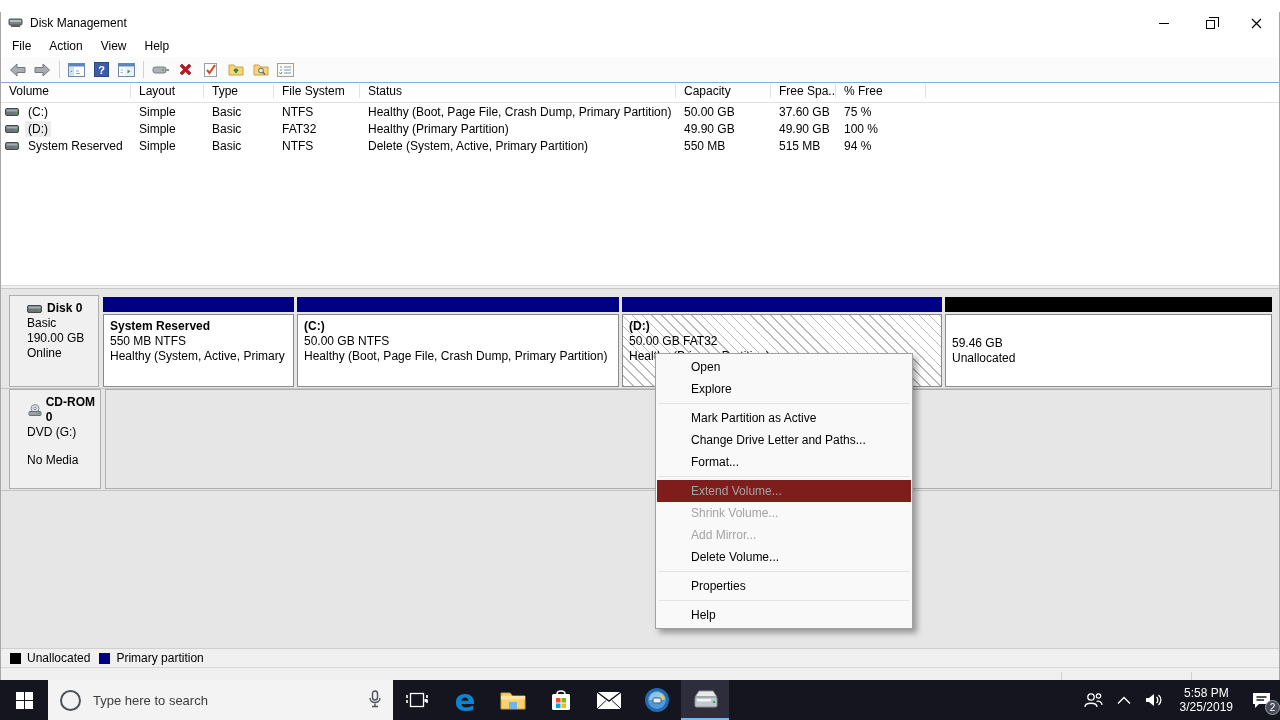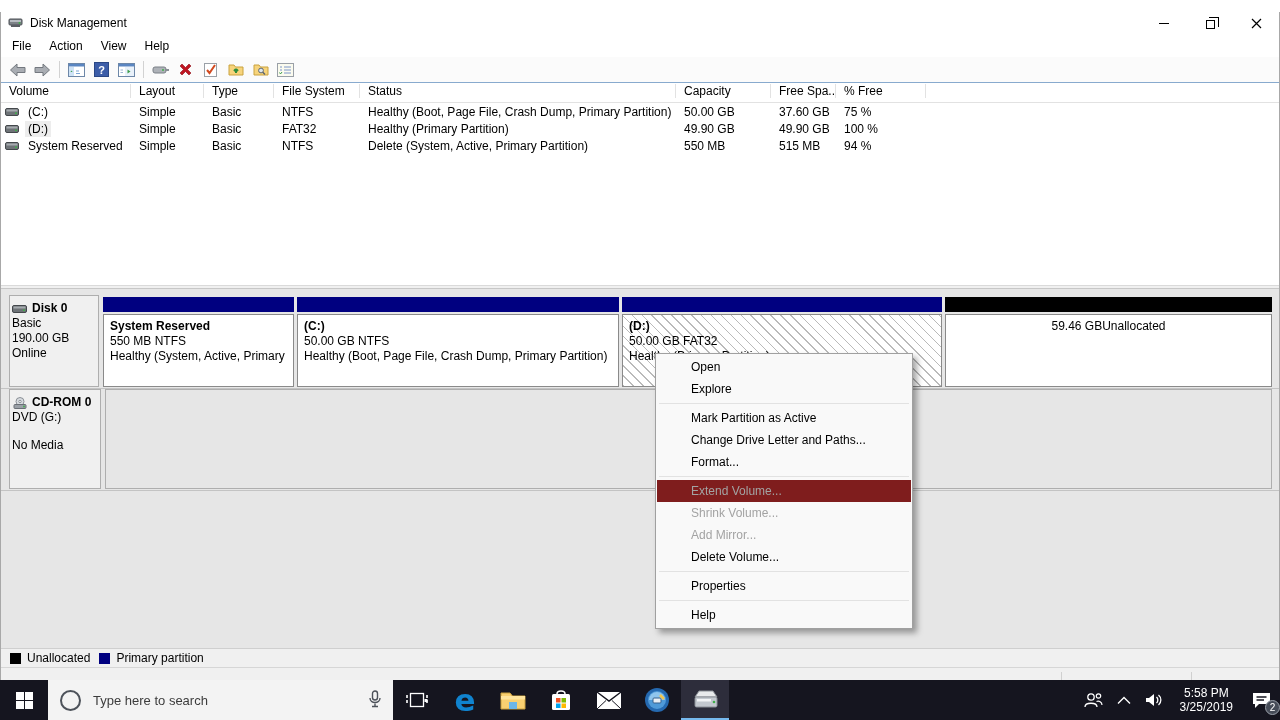--- a/index.html
+++ b/index.html
@@ -40,33 +40,33 @@
 
   .splitter { position:absolute; top:273px; left:0; right:0; height:4px; background:#f0f0f0;
               border-top:1px solid #dadada; border-bottom:1px solid #c7c7c7; }
 
   
   .diskpane { position:absolute; top:277px; left:0; right:0; height:359px; background:#e6e6e6; }
   .disk-row { position:absolute; left:8px; right:7px; display:flex; }
   .row-disk0 { top:6px; height:92px; }
   .row-cdrom { top:100px; height:100px; }
   .rowline { position:absolute; left:0; right:0; height:1px; background:#c3c3c3; }
-  .disk-head { width:92px; background:#f0f0f0; border:1px solid #aeaeae; padding:5px 0 0 2px; line-height:15px; }
+  .disk-head { width:92px; background:#f0f0f0; border:1px solid #aeaeae; padding:5px 0 0 17px; line-height:15px; }
   .dh-title-row { display:flex; align-items:center; font-weight:bold; }
   .dh-title-row .lbl { margin-left:4px; }
   .parts { flex:1; display:flex; margin-left:4px; }
   .part { display:flex; flex-direction:column; margin-right:3px; }
   .part-band { height:15px; margin-top:2px; }
   .band-primary { background:#000080; }
   .band-black { background:#000000; }
   .part-body { flex:1; background:#fff; border:1px solid #8a8a8a; margin-top:2px; padding:4px 6px;
                line-height:15px; overflow:hidden; white-space:nowrap; }
   .part-body .pname { font-weight:bold; }
   .hatch { background-image:repeating-linear-gradient(45deg, rgba(130,130,130,.55) 0 1px, transparent 1px 7px); }
-  .unalloc-body { display:flex; flex-direction:row; justify-content:center; }
+  .unalloc-body { display:flex; flex-direction:column; justify-content:center; }
   .cd-empty { flex:1; margin-left:4px; border:1px solid #aeaeae; }
   .cd-gap { height:13px; }
 
   
   .legendbar { position:absolute; top:636px; left:0; right:0; height:19px; background:#f0f0f0;
                border-top:1px solid #cfcfcf; display:flex; align-items:center; }
   .leg-item { display:flex; align-items:center; }
   .leg-sq { width:11px; height:11px; margin-left:9px; margin-right:6px; }
   .sq-black { background:#000000; }
   .sq-navy { background:#000080; }

